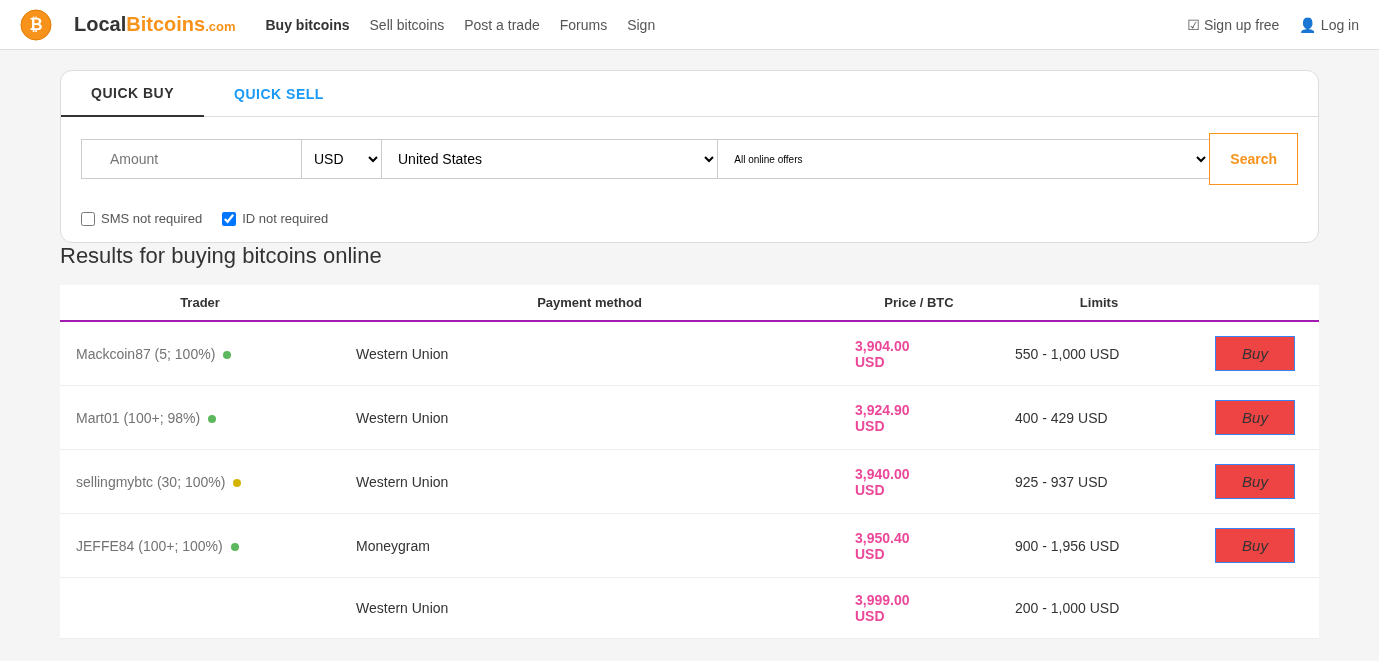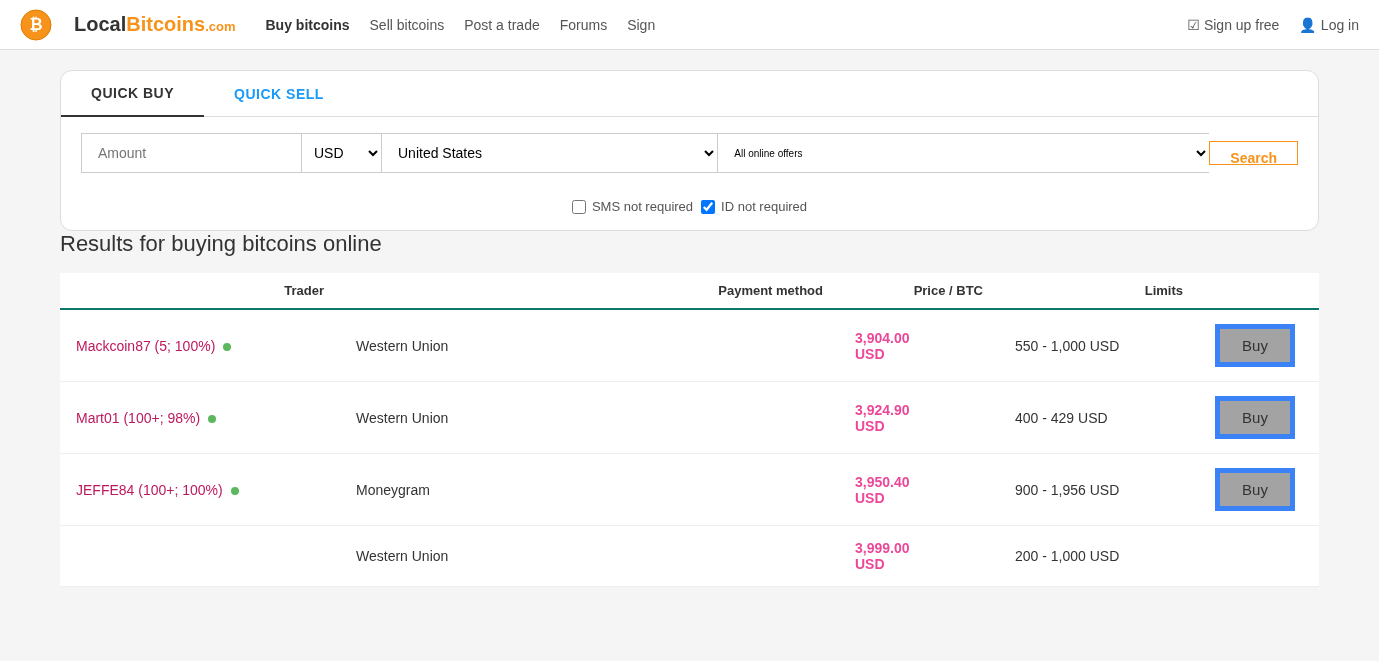--- a/index.html
+++ b/index.html
@@ -91,21 +91,21 @@
 
     .search-row {
       display: flex;
       align-items: center;
       padding: 16px 20px;
       gap: 0;
     }
     .amount-input {
       border: 1px solid #ccc;
       border-right: none;
-      padding: 8px 16px;
+      padding: 8px 28px;
       height: 40px;
       width: 220px;
       font-size: 14px;
       color: #aaa;
       outline: none;
     }
     .currency-select {
       border: 1px solid #ccc;
       border-right: none;
       padding: 8px 8px;
@@ -138,33 +138,32 @@
       outline: none;
       cursor: pointer;
       min-width: 280px;
       flex: 1.5;
     }
     .search-btn {
       background: #fff;
       border: 1px solid #f7931a;
       color: #f7931a;
       padding: 8px 20px;
-      height: 24px;
+      height: 52px;
       font-size: 14px;
       font-weight: bold;
       cursor: pointer;
       white-space: nowrap;
     }
 
     .filter-row {
       display: flex;
       align-items: center;
-      justify-content: center;
       padding: 10px 20px 16px;
-      gap: 8px;
+      gap: 20px;
     }
     .filter-item {
       display: flex;
       align-items: center;
       gap: 6px;
       font-size: 13px;
       color: #555;
     }
     .filter-item input[type="checkbox"] {
       width: 14px;
@@ -179,59 +178,60 @@
       color: #333;
       margin-bottom: 16px;
     }
 
     .results-table {
       width: 100%;
       border-collapse: collapse;
       background: #fff;
     }
     .results-table th {
-      text-align: right;
+      text-align: center;
       padding: 10px 16px;
       font-size: 13px;
       font-weight: bold;
       color: #333;
-      border-bottom: 2px solid #0f766e;
+      border-bottom: 2px solid #a21caf;
     }
     .results-table td {
       padding: 14px 16px;
       border-bottom: 1px solid #eee;
       font-size: 14px;
       vertical-align: middle;
     }
     .trader-link {
-      color: #be185d;
+      color: #737373;
       text-decoration: none;
     }
     .online-dot {
       display: inline-block;
       width: 8px;
       height: 8px;
       border-radius: 50%;
       background: #5cb85c;
       margin-left: 4px;
     }
     .online-dot.yellow { background: #d4b400; }
     .price-cell {
       color: #ec4899;
       font-weight: bold;
       font-size: 15px;
     }
     .buy-btn {
-      background: #a3a3a3;
-      border: 5px solid #3b82f6;
+      background: #ef4444;
+      border: 1px solid #3b82f6;
       color: #333;
       padding: 8px 20px;
       font-size: 15px;
       cursor: pointer;
       min-width: 80px;
+      font-style: italic;
     }
 
     .th-trader { width: 280px; }
     .th-payment { width: auto; }
     .th-price { width: 160px; }
     .th-limits { width: 200px; }
     .th-action { width: 120px; }
 
     
     .nav-links a.active { color: #333; font-weight: bold; }
@@ -350,20 +350,32 @@
     </td>
     <td>Western Union</td>
     <td class="price-cell">3,924.90<br>USD</td>
     <td>400 - 429 USD</td>
     <td>
       <button class="buy-btn">Buy</button>
     </td>
   </tr>
         <tr>
     <td>
+      <a href="#" class="trader-link">sellingmybtc (30; 100%)</a>
+      <span class="online-dot yellow"></span>
+    </td>
+    <td>Western Union</td>
+    <td class="price-cell">3,940.00<br>USD</td>
+    <td>925 - 937 USD</td>
+    <td>
+      <button class="buy-btn">Buy</button>
+    </td>
+  </tr>
+        <tr>
+    <td>
       <a href="#" class="trader-link">JEFFE84 (100+; 100%)</a>
       <span class="online-dot"></span>
     </td>
     <td>Moneygram</td>
     <td class="price-cell">3,950.40<br>USD</td>
     <td>900 - 1,956 USD</td>
     <td>
       <button class="buy-btn">Buy</button>
     </td>
   </tr>

